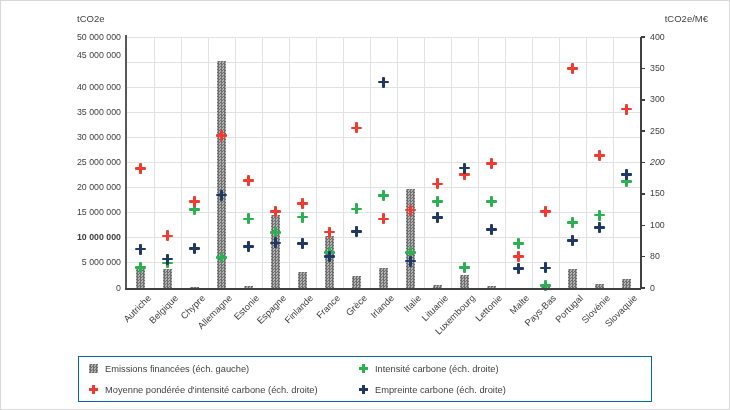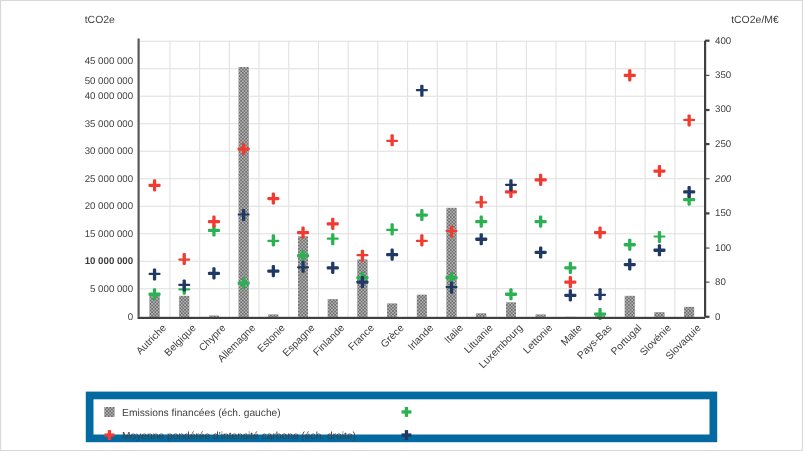--- a/index.html
+++ b/index.html
@@ -34,21 +34,21 @@
   .plus::before{content:"";position:absolute;left:0;right:0;top:4.2px;height:2.6px;background:currentColor;border-radius:1px;}
   .plus::after{content:"";position:absolute;top:0;bottom:0;left:4.2px;width:2.6px;background:currentColor;border-radius:1px;}
   .xlab{
     position:absolute;top:293px;
     font-size:9.3px;color:#3f3f3f;white-space:nowrap;
     transform:translateX(-100%) rotate(-45deg);
     transform-origin:100% 0;
   }
   #legend{
     position:absolute;left:78px;top:356px;width:574px;height:46px;
-    border:7px solid #0369a1;box-sizing:border-box;
+    border:1px solid #0369a1;box-sizing:border-box;
     display:grid;grid-template-columns:270px 1fr;grid-auto-rows:21px;
     align-items:center;padding:1px 0 0 10px;
   }
   .legend-item{display:flex;align-items:center;gap:7px;font-size:9.3px;}
   .legend-swatch-bar{
     width:9px;height:9px;flex:0 0 auto;
     background-color:#9a9a9a;
     background-image:repeating-conic-gradient(#6e6e6e 0% 25%, #b3b3b3 0% 50%);
     background-size:3px 3px;
   }
@@ -168,21 +168,21 @@
       <div class="plus" style="color: rgb(31, 56, 100); left: 440px; top: 197.81px;"></div>
       <div class="plus" style="color: rgb(31, 56, 100); left: 467px; top: 185.26px;"></div>
       <div class="plus" style="color: rgb(31, 56, 100); left: 494px; top: 131.923px;"></div>
     </div>
 
   <div id="left-axis-line"></div>
   <div id="right-axis-line"></div>
   <div id="bottom-axis-line"></div>
 
   <div id="decor">
-      <div class="ylab left" style="left: 59px; top: 31.5px; margin-top: 36px;">50&nbsp;000&nbsp;000</div>
+      <div class="ylab left" style="left: 59px; top: 31.5px;">50&nbsp;000&nbsp;000</div>
       <div class="ylab left" style="left: 59px; top: 50px;">45&nbsp;000&nbsp;000</div>
       <div class="ylab left" style="left: 59px; top: 81.7px;">40&nbsp;000&nbsp;000</div>
       <div class="ylab left" style="left: 59px; top: 106.8px;">35&nbsp;000&nbsp;000</div>
       <div class="ylab left" style="left: 59px; top: 131.9px;">30&nbsp;000&nbsp;000</div>
       <div class="ylab left" style="left: 59px; top: 157px;">25&nbsp;000&nbsp;000</div>
       <div class="ylab left" style="left: 59px; top: 182.1px;">20&nbsp;000&nbsp;000</div>
       <div class="ylab left" style="left: 59px; top: 207.2px;">15&nbsp;000&nbsp;000</div>
       <div class="ylab left" style="left: 59px; top: 232.3px; font-weight: bold;">10&nbsp;000&nbsp;000</div>
       <div class="ylab left" style="left: 59px; top: 257.4px;">5&nbsp;000&nbsp;000</div>
       <div class="ylab left" style="left: 59px; top: 282.5px;">0</div>
@@ -225,22 +225,24 @@
       <div class="xlab" style="left: 631.5px;">Slovaquie</div>
     </div>
 
   <div id="legend">
       <div class="legend-item">
         <span class="legend-swatch-bar"></span>
         <span>Emissions financées (éch. gauche)</span>
       </div>
       <div class="legend-item">
         <span class="legend-plus" style="color: rgb(43, 177, 82);"></span>
+        <span>Intensité carbone (éch. droite)</span>
       </div>
       <div class="legend-item">
         <span class="legend-plus" style="color: rgb(242, 59, 48);"></span>
         <span>Moyenne pondérée d'intensité carbone (éch. droite)</span>
       </div>
       <div class="legend-item">
         <span class="legend-plus" style="color: rgb(31, 56, 100);"></span>
+        <span>Empreinte carbone (éch. droite)</span>
       </div>
     </div>
 </div>
 
 </body></html>

